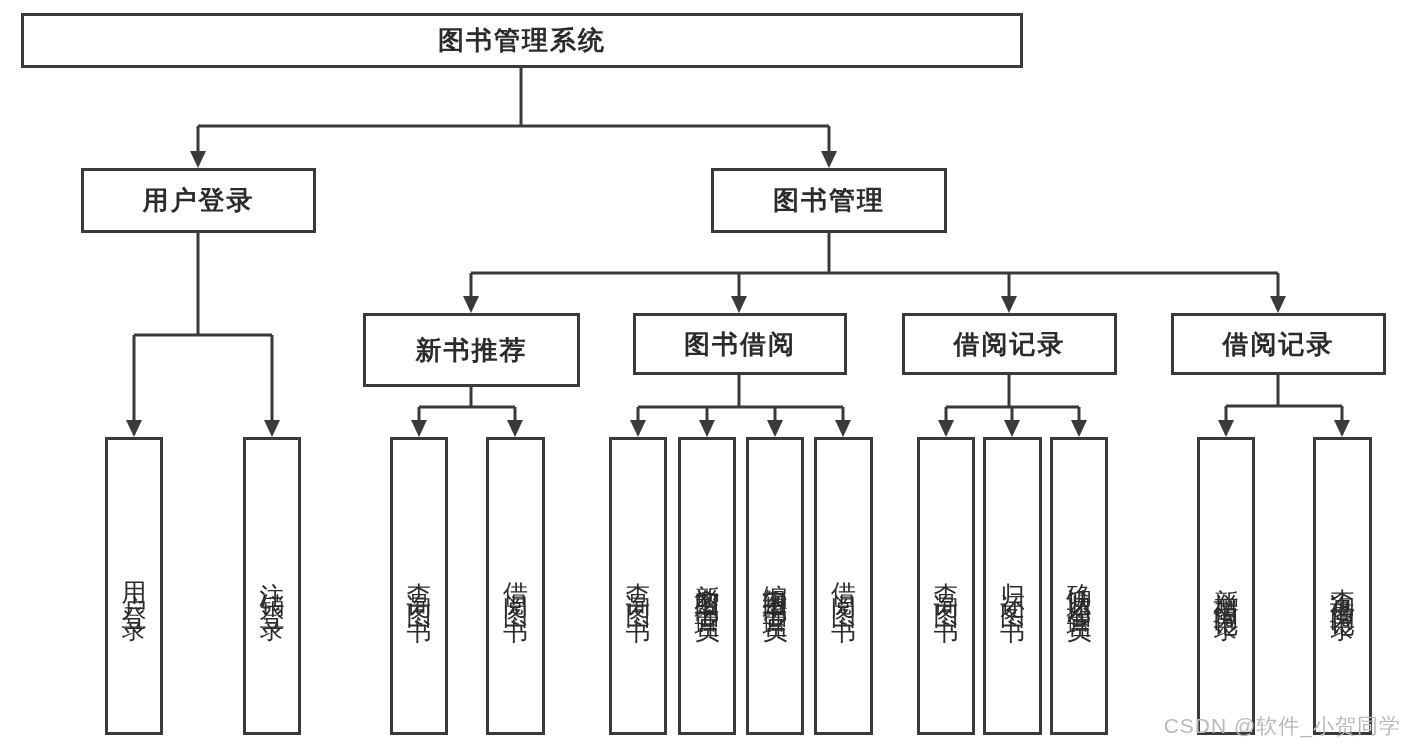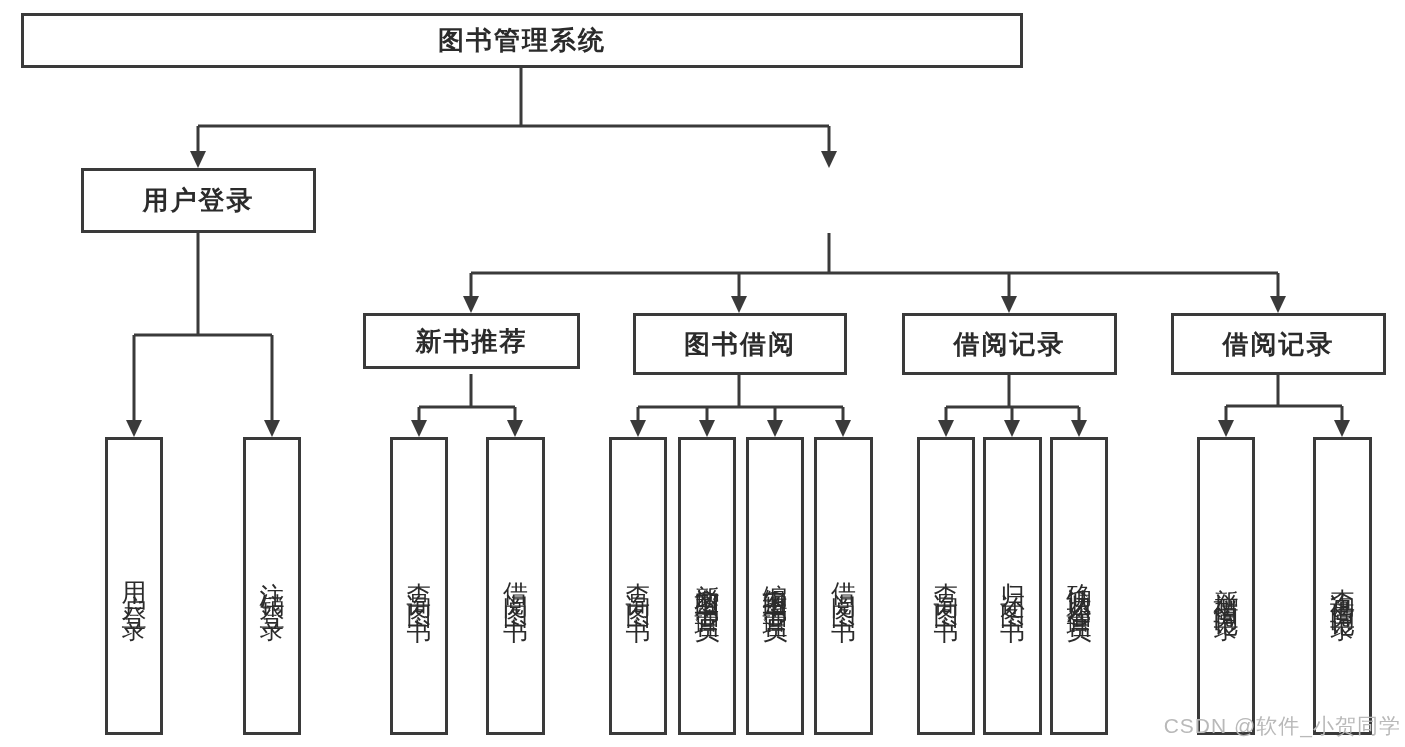--- a/index.html
+++ b/index.html
@@ -86,22 +86,23 @@
     <polygon class="ah" points="1071,420 1087,420 1079,437"></polygon>
 
     <path class="ln" d="M1278 374 V406 M1226 406 H1342 M1226 406 V422 M1342 406 V422"></path>
     <polygon class="ah" points="1218,420 1234,420 1226,437"></polygon>
     <polygon class="ah" points="1334,420 1350,420 1342,437"></polygon>
   </svg>
 
   <div class="node hbox" style="left:21px;top:13px;width:1002px;height:55px;">图书管理系统</div>
 
   <div class="node hbox" style="left:81px;top:168px;width:235px;height:65px;">用户登录</div>
+  <div class="node hbox" style="left:711px;top:168px;width:236px;height:65px;">图书管理</div>
 
-  <div class="node hbox" style="left:363px;top:313px;width:217px;height:56px;">新书推荐</div>
+  <div class="node hbox" style="left:363px;top:313px;width:217px;height:74px;">新书推荐</div>
   <div class="node hbox" style="left:633px;top:313px;width:214px;height:62px;">图书借阅</div>
   <div class="node hbox" style="left:902px;top:313px;width:215px;height:62px;">借阅记录</div>
   <div class="node hbox" style="left:1171px;top:313px;width:215px;height:62px;">借阅记录</div>
 
   <div class="node vbox ls12" style="left:105px;top:437px;width:58px;height:298px;">
     <span>用户登录</span>
   </div>
   <div class="node vbox ls12" style="left:243px;top:437px;width:58px;height:298px;">
     <span>注销登录</span>
   </div>

